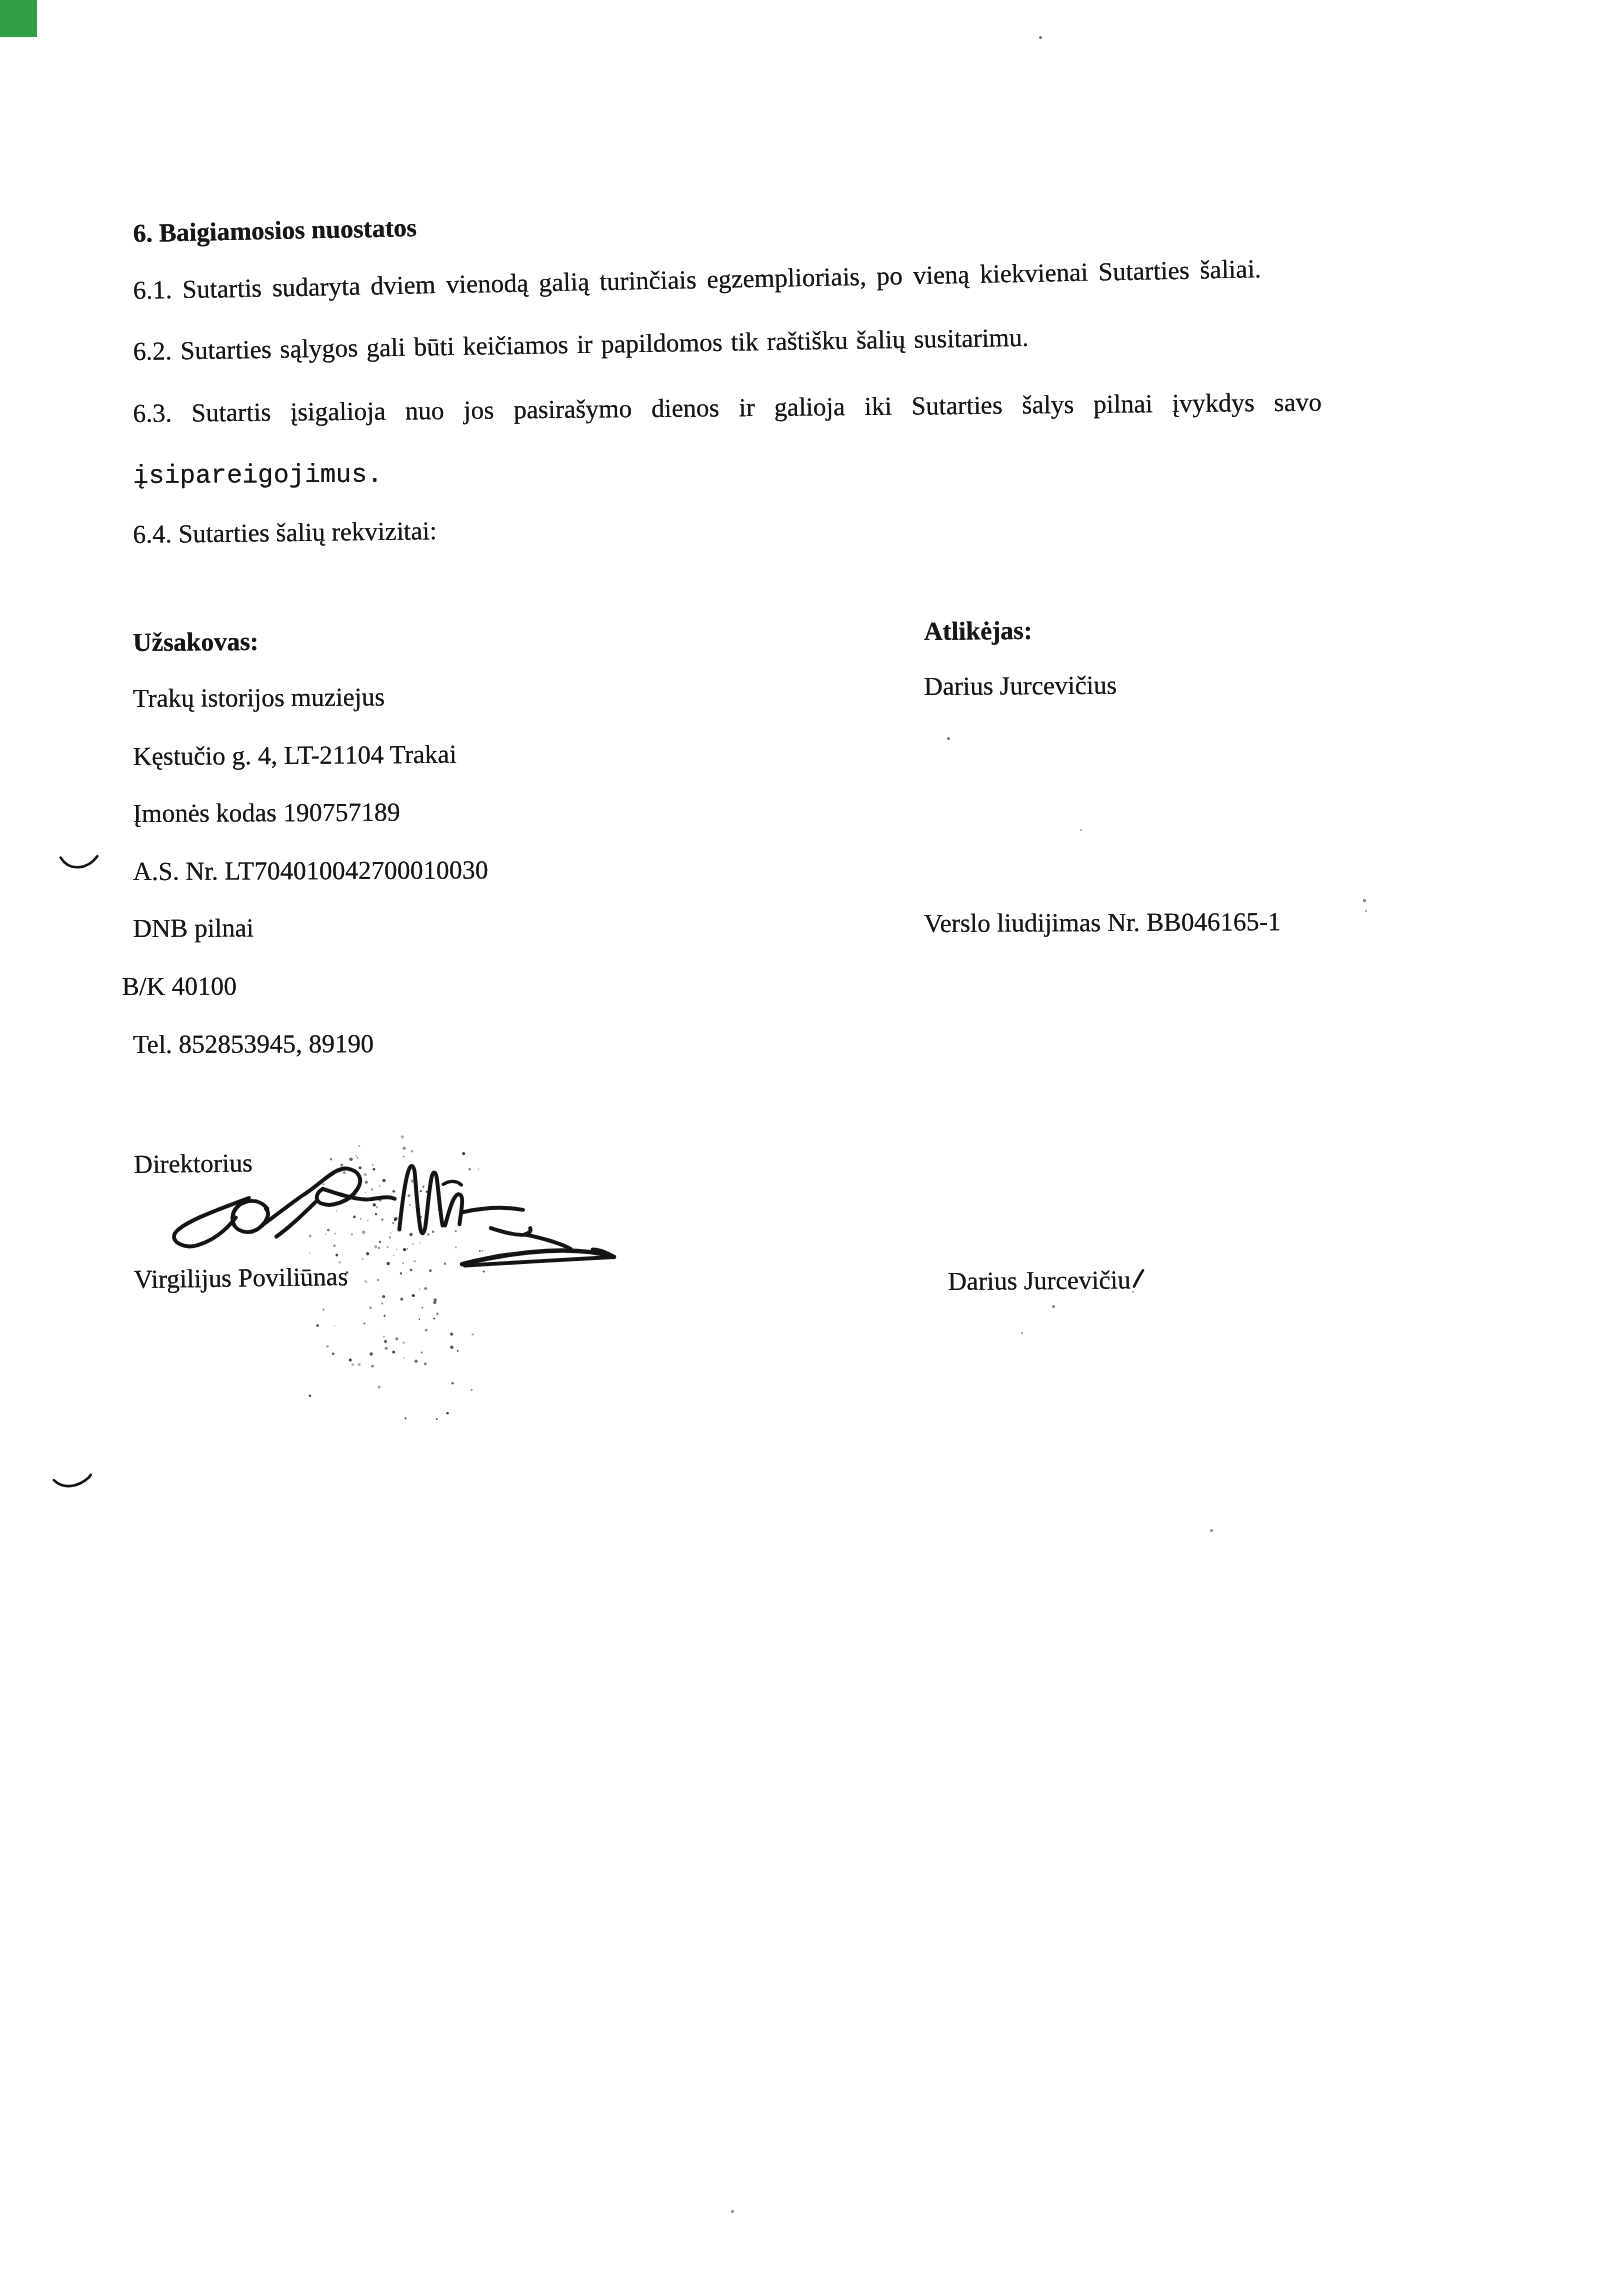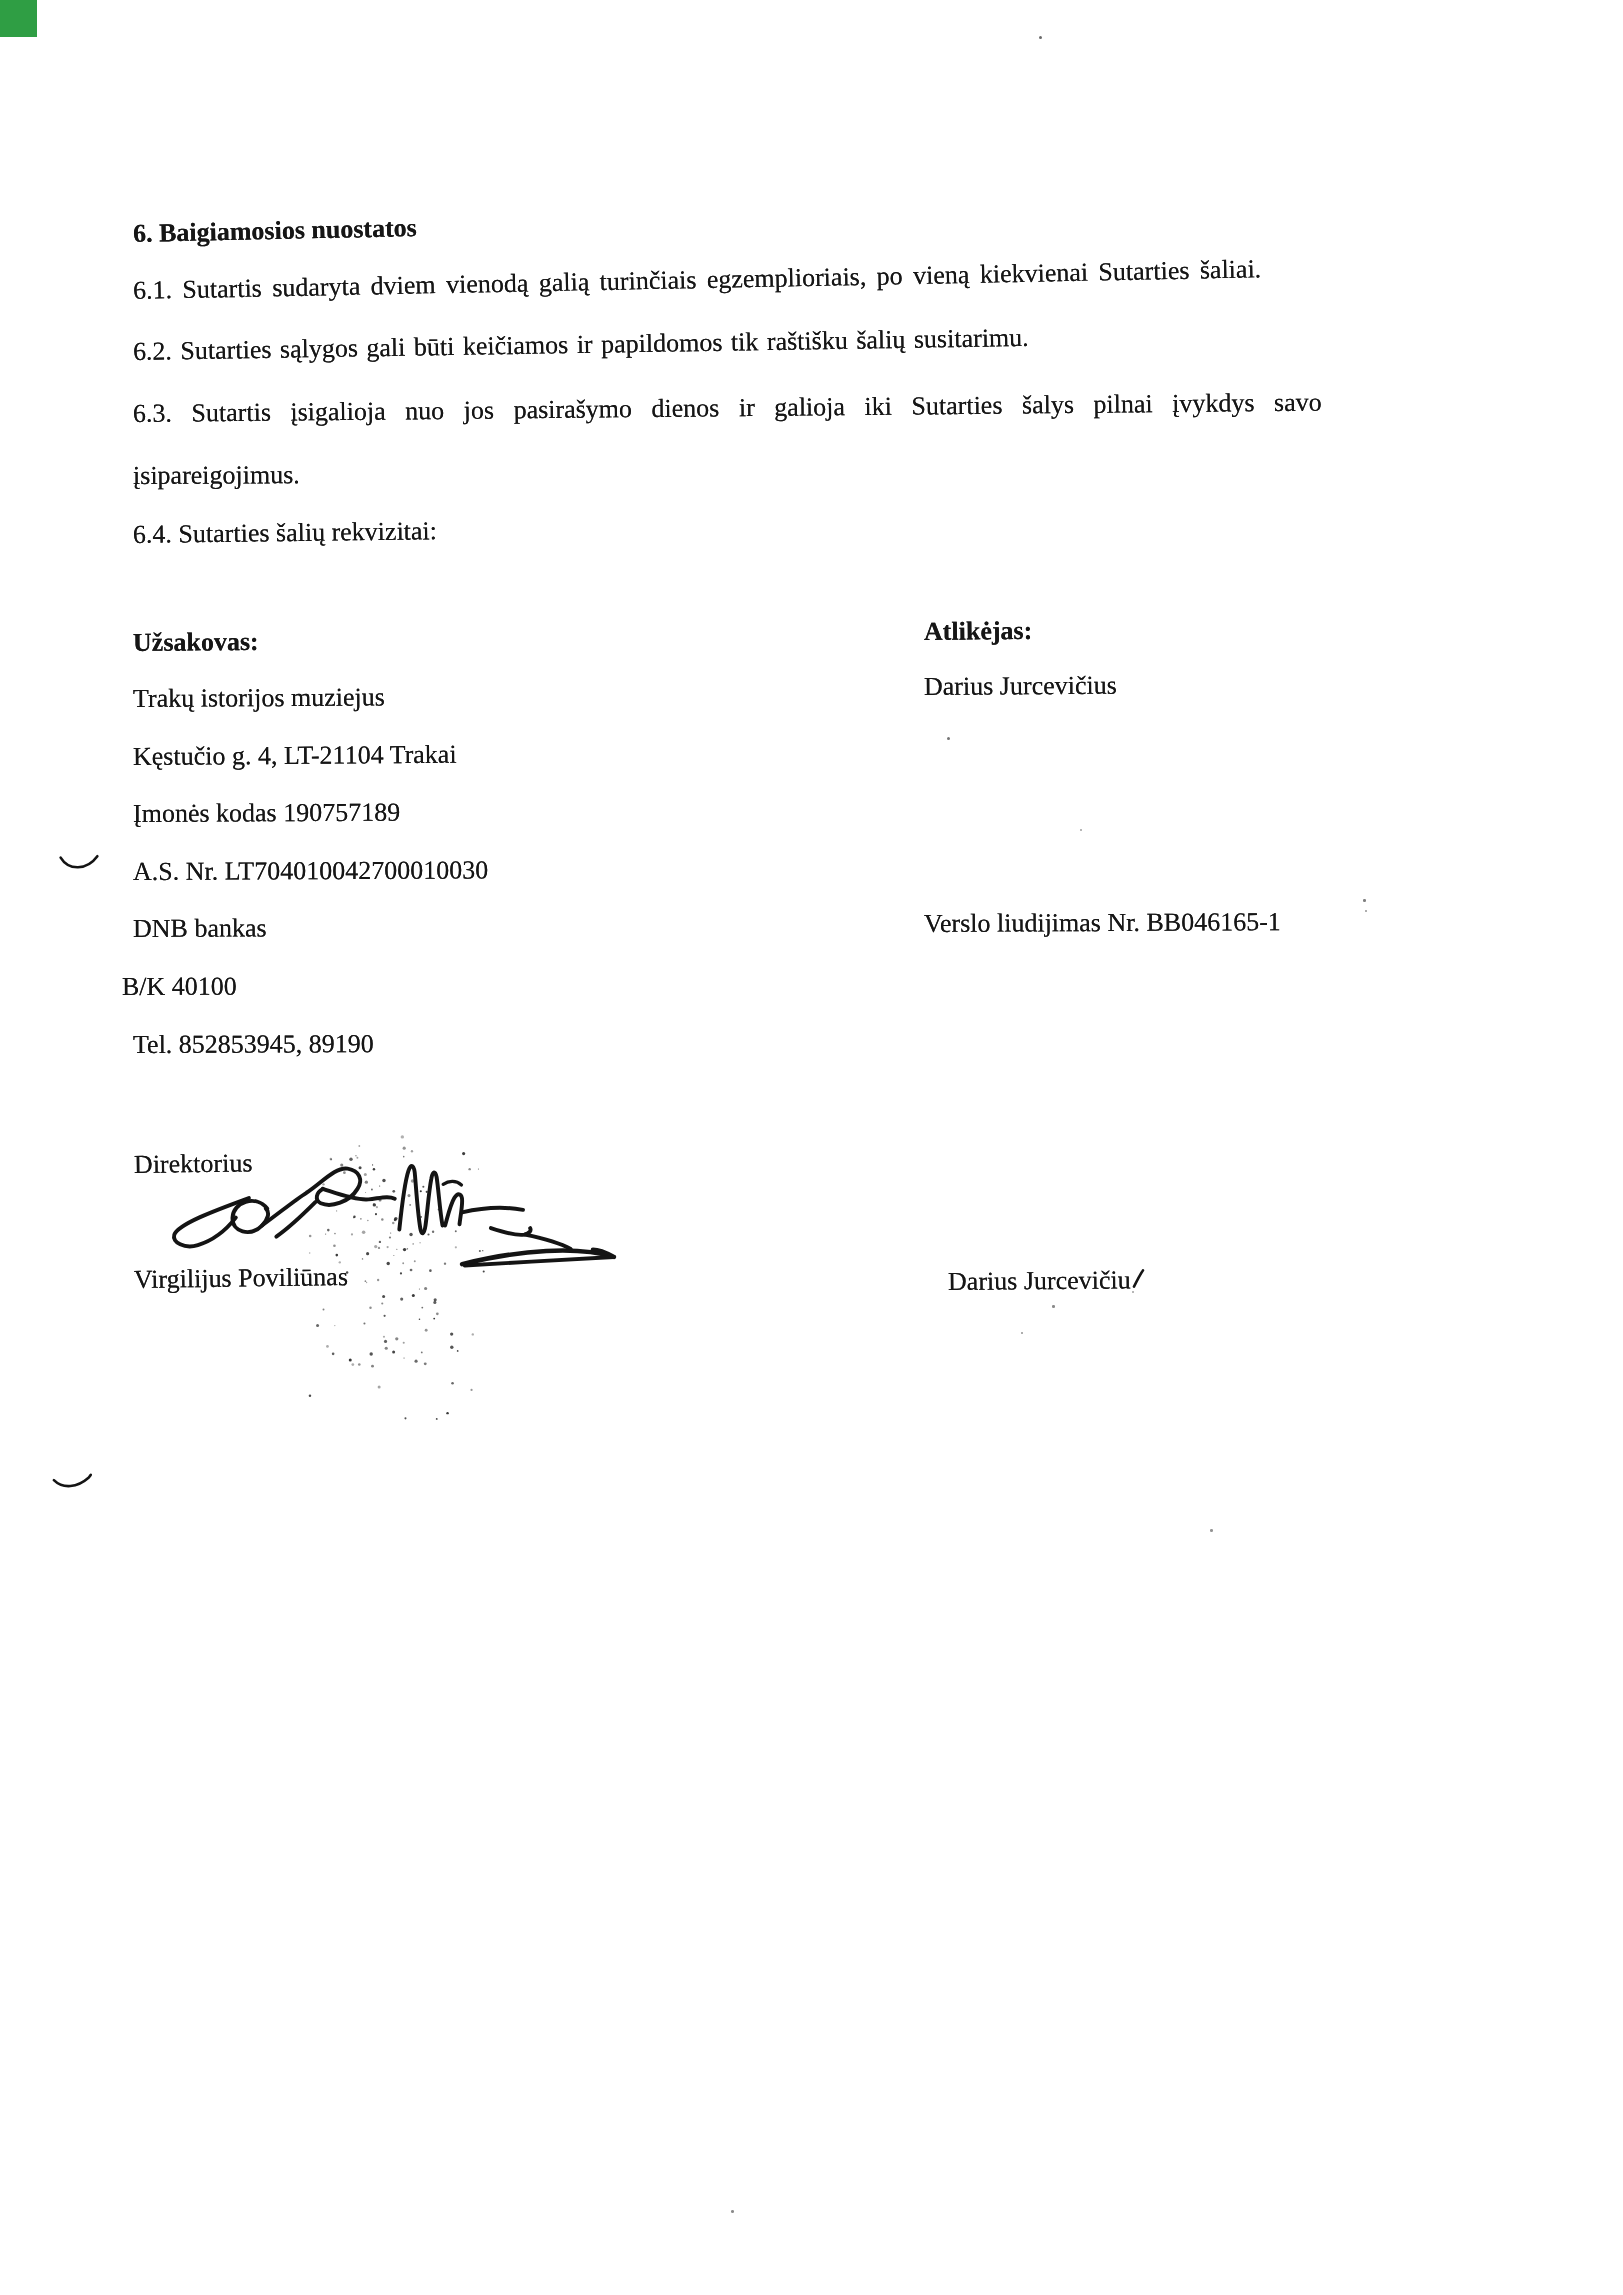--- a/index.html
+++ b/index.html
@@ -31,31 +31,31 @@
 <div class="sq" style="background: rgb(47, 158, 68);"></div>
 
 <div class="line bold" style="left:133px;top:221px;transform:rotate(-1.2deg);">6. Baigiamosios nuostatos</div>
 
 <div class="line" style="left:133px;top:278px;transform:rotate(-1.1deg);word-spacing:3.9px;">6.1. Sutartis sudaryta dviem vienodą galią turinčiais egzemplioriais, po vieną kiekvienai Sutarties šaliai.</div>
 
 <div class="line" style="left:133px;top:339px;transform:rotate(-0.9deg);word-spacing:2px;">6.2. Sutarties sąlygos gali būti keičiamos ir papildomos tik raštišku šalių susitarimu.</div>
 
 <div class="line" style="left:133px;top:401px;transform:rotate(-0.55deg);word-spacing:13px;">6.3. Sutartis įsigalioja nuo jos pasirašymo dienos ir galioja iki Sutarties šalys pilnai įvykdys savo</div>
 
-<div class="line" style="left:133px;top:463px;transform:rotate(-0.3deg);">įsipareigojimus.</div>
+<div class="line" style="left:133px;top:463px;transform:rotate(-0.3deg);font-family:Liberation Mono, monospace;">įsipareigojimus.</div>
 
 <div class="line" style="left:133px;top:522px;transform:rotate(-0.7deg);">6.4. Sutarties šalių rekvizitai:</div>
 
 <div class="line bold" style="left:133px;top:630px;transform:rotate(-0.5deg);">Užsakovas:</div>
 
 <div class="line" style="left:133px;top:686px;transform:rotate(-0.35deg);">Trakų istorijos muziejus</div>
 <div class="line" style="left:133px;top:744px;transform:rotate(-0.4deg);">Kęstučio g. 4, LT-21104 Trakai</div>
 <div class="line" style="left:133px;top:801px;transform:rotate(-0.3deg);">Įmonės kodas 190757189</div>
 <div class="line" style="left:133px;top:859px;transform:rotate(-0.25deg);">A.S. Nr. LT704010042700010030</div>
-<div class="line" style="left:133px;top:916px;transform:rotate(-0.25deg);">DNB bankas</div>
+<div class="line" style="left:133px;top:916px;transform:rotate(-0.25deg);">DNB pilnai</div>
 <div class="line" style="left:122px;top:974px;transform:rotate(-0.2deg);">B/K 40100</div>
 <div class="line" style="left:133px;top:1032px;transform:rotate(-0.2deg);">Tel. 852853945, 89190</div>
 
 <div class="line bold" style="left:924px;top:619px;transform:rotate(-0.6deg);">Atlikėjas:</div>
 <div class="line" style="left:924px;top:674px;transform:rotate(-0.4deg);">Darius Jurcevičius</div>
 <div class="line" style="left:924px;top:911px;transform:rotate(-0.3deg);">Verslo liudijimas Nr. BB046165-1</div>
 
 <div class="line" style="left:134px;top:1152px;transform:rotate(-0.8deg);">Direktorius</div>
 
 <svg style="left:98px;top:1113px;" width="655" height="314" viewBox="0 0 1000 480">

